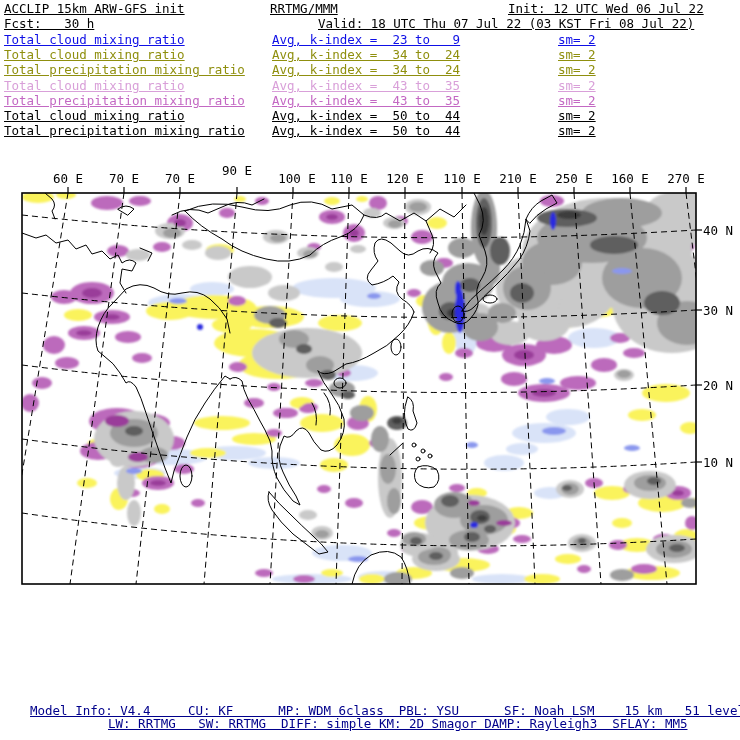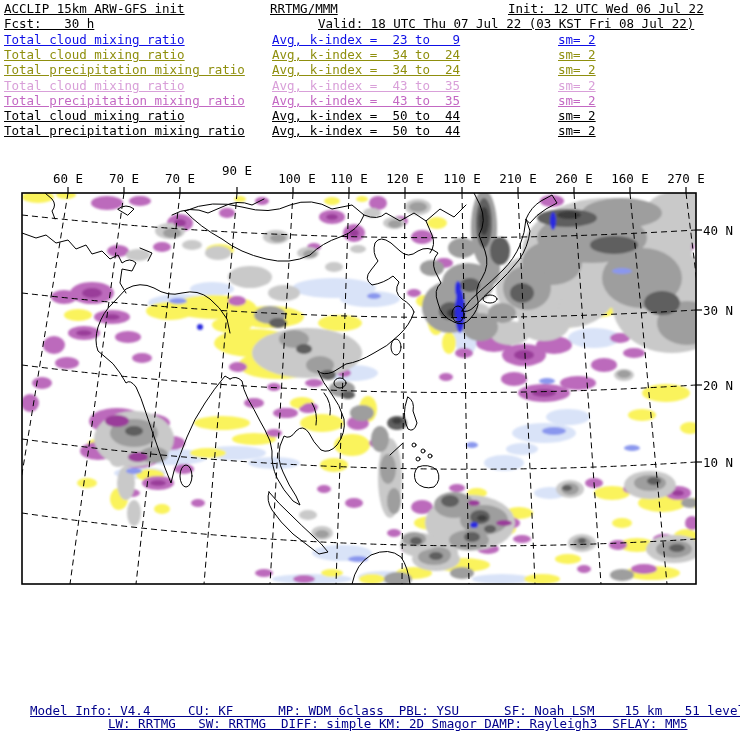--- a/index.html
+++ b/index.html
@@ -53,21 +53,21 @@
 
 <span class="lonlab" style="left:46px;top:171px">60 E</span>
 <span class="lonlab" style="left:102px;top:171px">70 E</span>
 <span class="lonlab" style="left:158px;top:171px">70 E</span>
 <span class="lonlab" style="left:215px;top:163px">90 E</span>
 <span class="lonlab" style="left:275px;top:171px">100 E</span>
 <span class="lonlab" style="left:327px;top:171px">110 E</span>
 <span class="lonlab" style="left:383px;top:171px">120 E</span>
 <span class="lonlab" style="left:440px;top:171px">110 E</span>
 <span class="lonlab" style="left:496px;top:171px">210 E</span>
-<span class="lonlab" style="left:552px;top:171px">260 E</span>
+<span class="lonlab" style="left:552px;top:171px">250 E</span>
 <span class="lonlab" style="left:608px;top:171px">160 E</span>
 <span class="lonlab" style="left:664px;top:171px">270 E</span>
 
 <span class="latlab" style="left:703px;top:223px">40 N</span>
 <span class="latlab" style="left:703px;top:303px">30 N</span>
 <span class="latlab" style="left:703px;top:378px">20 N</span>
 <span class="latlab" style="left:703px;top:455px">10 N</span>
 
 <div id="mapwrap">
 <svg width="692" height="406" viewBox="0 0 692 406" xmlns="http://www.w3.org/2000/svg">

